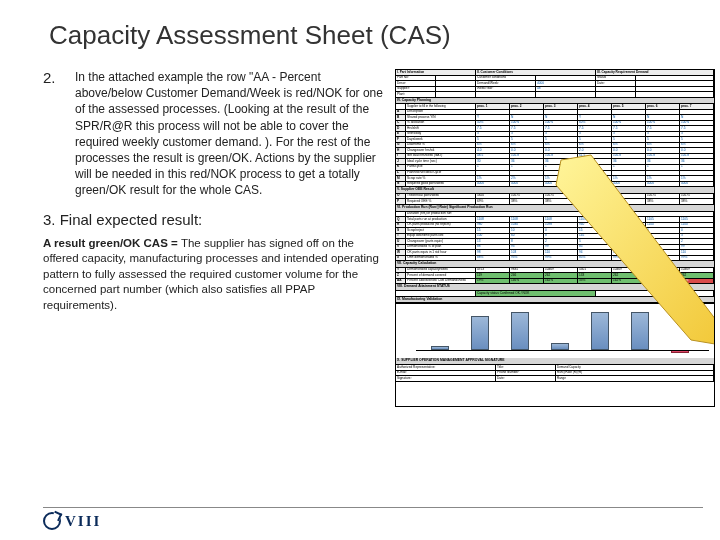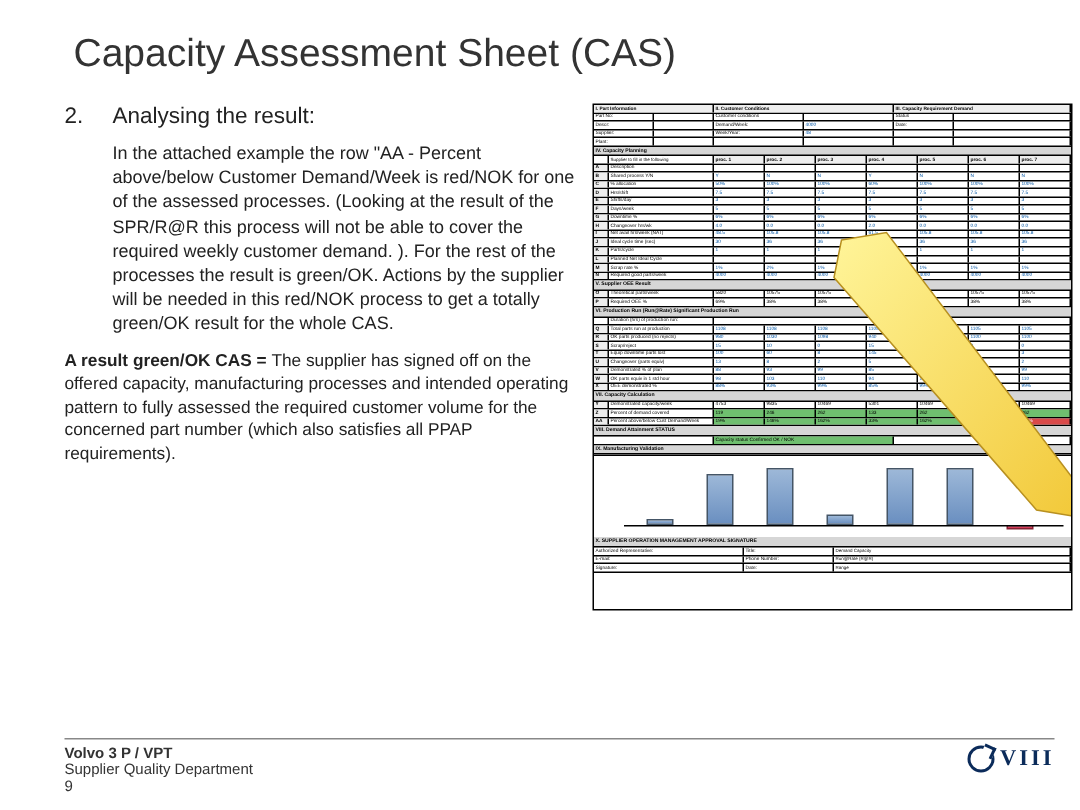--- a/index.html
+++ b/index.html
@@ -165,25 +165,25 @@
 
 <div class="slide">
   <h1 class="title">Capacity Assessment Sheet (CAS)</h1>
 
   <div class="content">
     <div class="left-col">
 
       <div class="section-row">
         <div class="num">2.</div>
         <div>
-          <div class="section-head">Analysing the result:</div>
           <p class="body-text">In the attached example the row "AA - Percent above/below Customer Demand/Week is red/NOK for one of the assessed processes. (Looking at the result of the SPR/R@R this process will not be able to cover the required weekly customer demand. ). For the rest of the processes the result is green/OK. Actions by the supplier will be needed in this red/NOK process to get a totally green/OK result for the whole CAS.</p>
         </div>
       </div>
 
+      <div class="final-head">3. Final expected result:</div>
       <p class="body-text-2">
         <span class="bold-lead">A result green/OK CAS = </span><span>The supplier has signed off on the offered capacity, manufacturing processes and intended operating pattern to fully assessed the required customer volume for the concerned part number (which also satisfies all PPAP requirements).</span>
       </p>
     </div>
 
     <div class="right-col">
       <div class="cas-sheet" id="cas-sheet">
 
       <div class="cas-row">
             <div class="cas-cell hdr" style="width: 80px;">I. Part Information</div>
@@ -581,23 +581,18 @@
                 </linearGradient>
               </defs>
               <polygon points="10,10 40,5 165,170 170,195 140,190 5,35" fill="url(#g)" stroke="#b89020" stroke-width="1"></polygon>
             </svg>
           </div>
         </div>
     </div>
   </div>
 
   <div class="footer">
-    <div class="footer-left">
-      <div class="line1">Volvo 3 P / VPT</div>
-      <div>Supplier Quality Department</div>
-      <div>9</div>
-    </div>
     <div class="logo">
       <div class="logo-circle"></div>
       <div class="logo-text">VIII</div>
     </div>
   </div>
 </div>
 
 </body></html>

